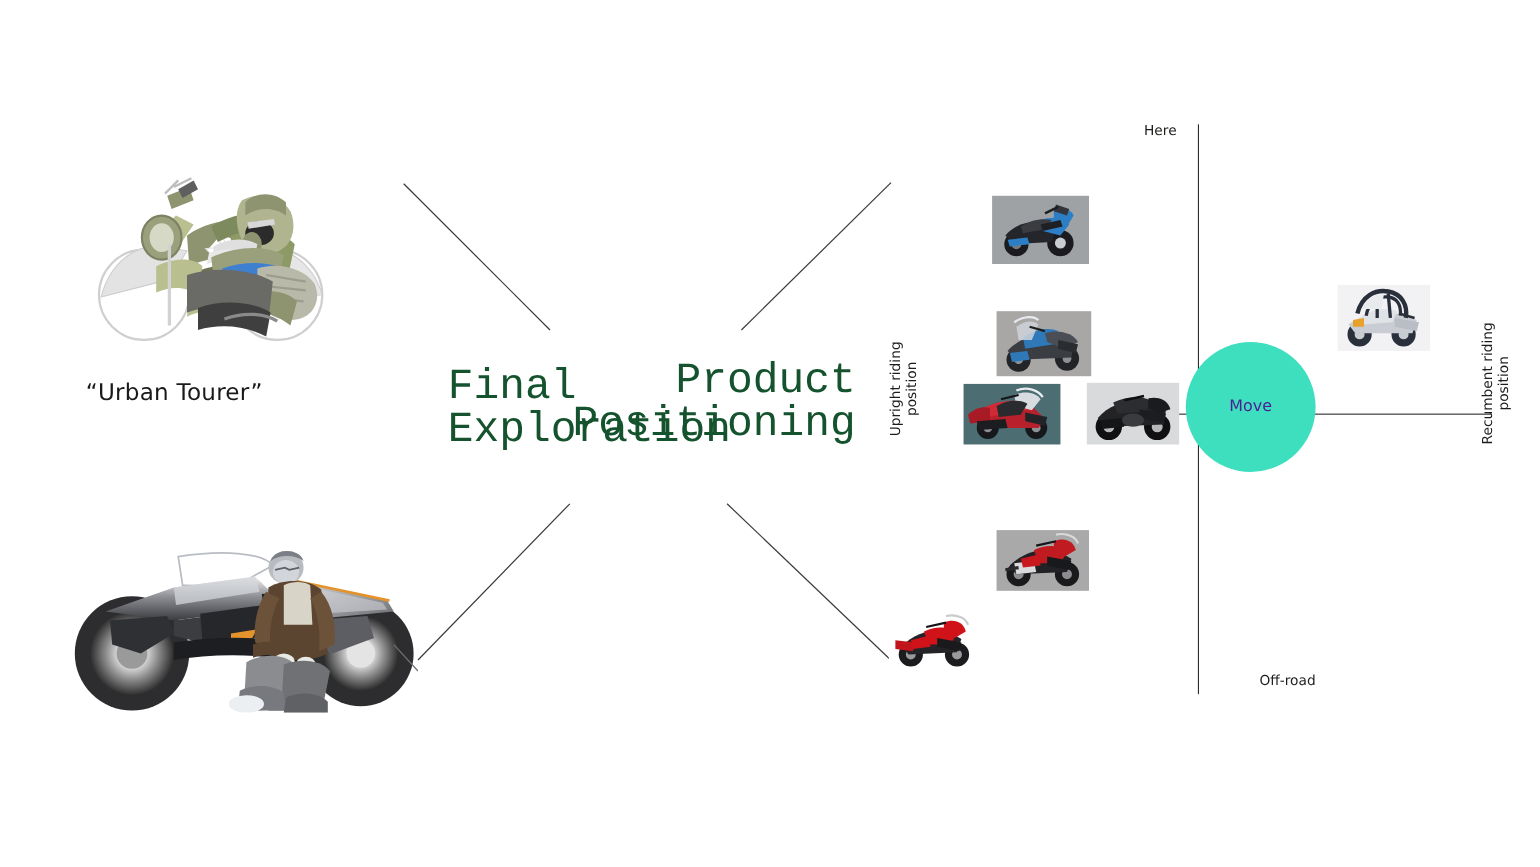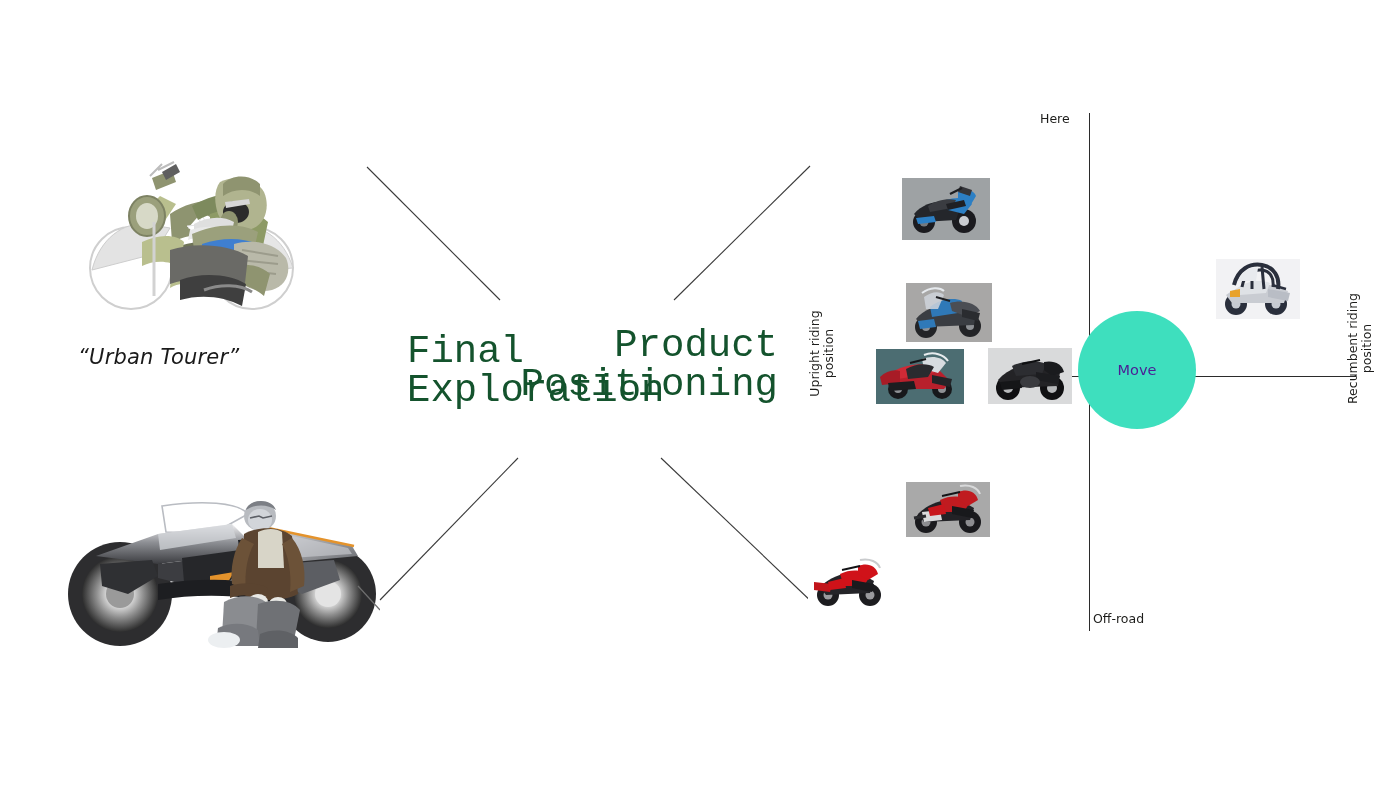--- a/index.html
+++ b/index.html
@@ -18,21 +18,20 @@
     overflow: hidden;
   }
   .abs { position: absolute; }
 
   
   #concept-title {
     left: 78px;
     top: 345px;
     font-family: "DejaVu Sans", sans-serif;
     font-size: 21px;
-    font-style: italic;
     color: #1a1a1a;
     letter-spacing: .2px;
     white-space: nowrap;
   }
   #concept-body {
     left: 76px;
     top: 385px;
     width: 266px;
     font-family: "DejaVu Sans", sans-serif;
     font-size: 12.6px;
@@ -72,21 +71,21 @@
     height: 1.4px;
     background: #2b2b2b;
   }
   .axis-label {
     font-family: "DejaVu Sans", sans-serif;
     font-size: 12.5px;
     color: #1d1d1b;
     white-space: nowrap;
   }
   #label-urban { left: 1040px; top: 111px; }
-  #label-offroad { left: 1093px; top: 611px; }
+  #label-offroad { left: 1145px; top: 611px; }
   #label-upright {
     left: 761px;
     top: 340px;
     width: 120px;
     text-align: center;
     transform: rotate(-90deg);
     transform-origin: center center;
     line-height: 13.5px;
     white-space: pre-line;
   }

